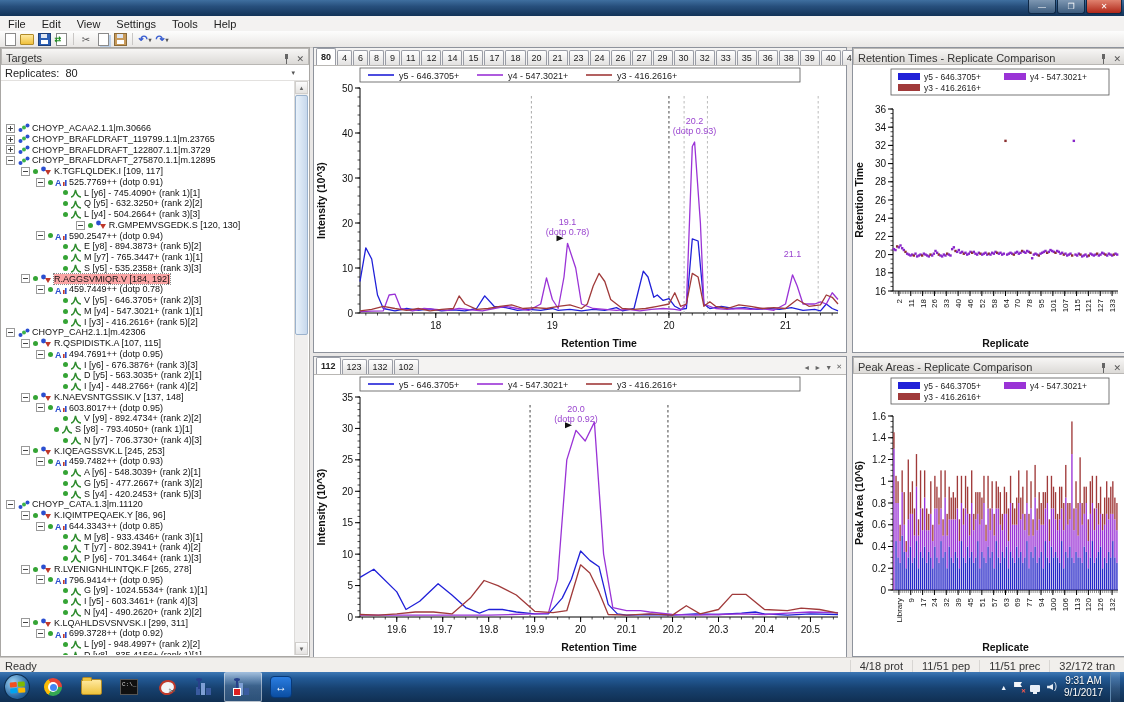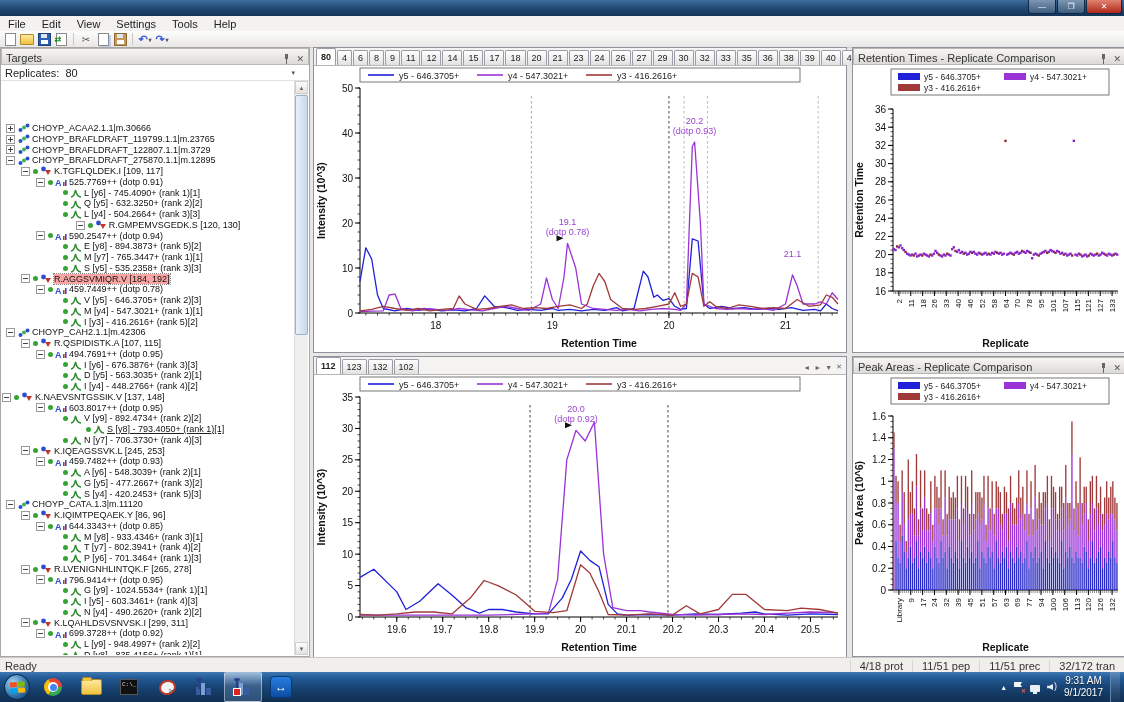--- a/index.html
+++ b/index.html
@@ -447,21 +447,21 @@
       <div class="trow" style="padding-left: 49px;">
         <span class="noexp"></span>
         <span class="gdot"></span>
         <span class="ticon">
           <svg width="12" height="10">
             <path d="M1 9 Q4 9 5.5 2 Q7 9 11 9" fill="none" stroke="#2e8b2e" stroke-width="1.4"></path>
           </svg>
         </span>
         <span class="tlabel">I [y4] - 448.2766+ (rank 4)[2]</span>
       </div>
-      <div class="trow" style="">
+      <div class="trow" style="padding-left: 19px;">
         <span class="exp "></span>
         <span class="gdot"></span>
         <span class="ticon">
           <svg width="12" height="10">
             <circle cx="3.5" cy="3" r="2.4" fill="#2b4fd0"></circle>
             <path d="M5 4 L8 9 L11 4 Z" fill="#c0392b"></path>
           </svg>
         </span>
         <span class="tlabel">K.NAEVSNTGSSIK.V [137, 148]</span>
       </div>
@@ -480,21 +480,21 @@
       <div class="trow" style="padding-left: 49px;">
         <span class="noexp"></span>
         <span class="gdot"></span>
         <span class="ticon">
           <svg width="12" height="10">
             <path d="M1 9 Q4 9 5.5 2 Q7 9 11 9" fill="none" stroke="#2e8b2e" stroke-width="1.4"></path>
           </svg>
         </span>
         <span class="tlabel">V [y9] - 892.4734+ (rank 2)[2]</span>
       </div>
-      <div class="trow" style="padding-left: 72px; text-decoration: underline;">
+      <div class="trow" style="padding-left: 40px;">
         <span class="noexp"></span>
         <span class="gdot"></span>
         <span class="ticon">
           <svg width="12" height="10">
             <path d="M1 9 Q4 9 5.5 2 Q7 9 11 9" fill="none" stroke="#2e8b2e" stroke-width="1.4"></path>
           </svg>
         </span>
         <span class="tlabel">S [y8] - 793.4050+ (rank 1)[1]</span>
       </div>
       <div class="trow" style="padding-left: 49px;">

